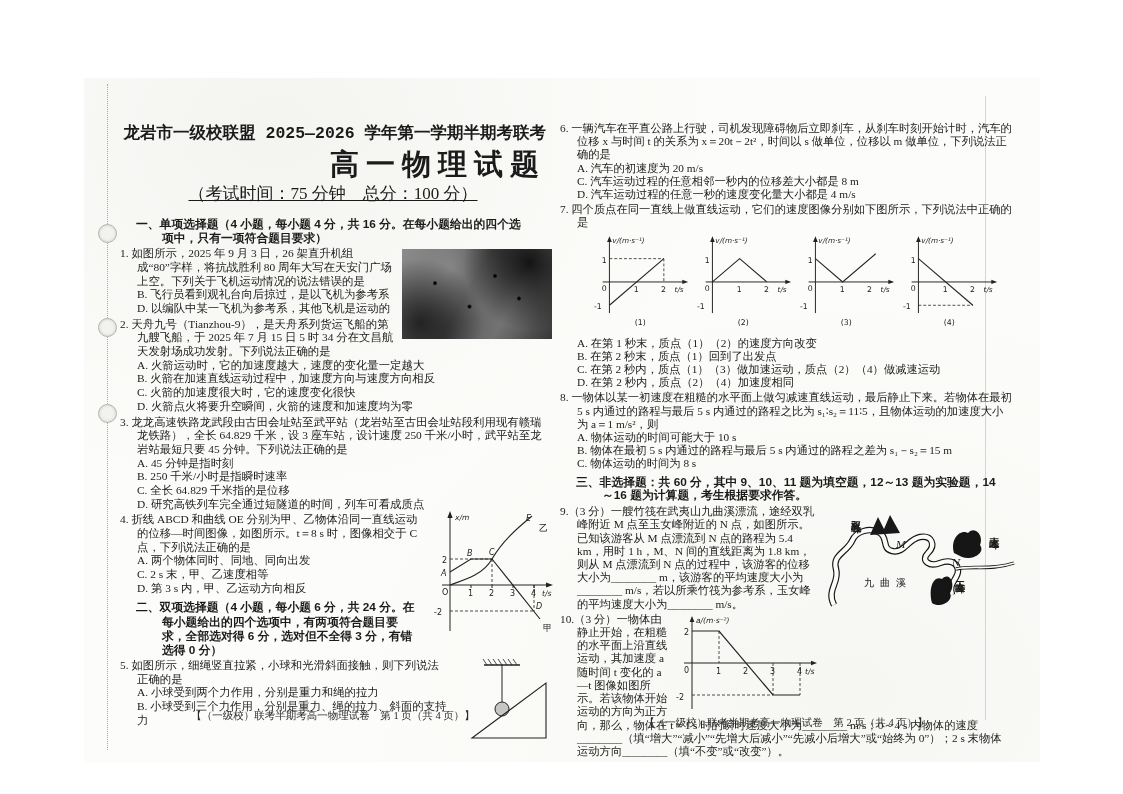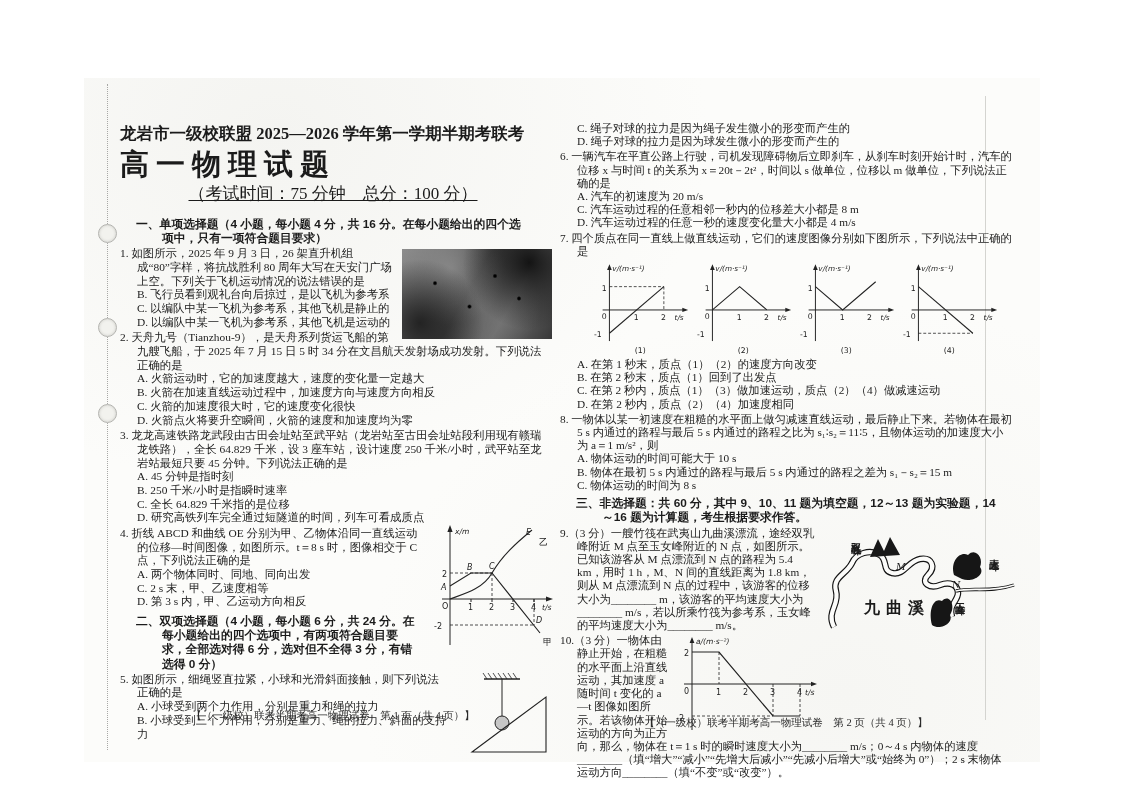--- a/index.html
+++ b/index.html
@@ -10,22 +10,22 @@
                           radial-gradient(ellipse at 80% 90%,#f6f6f3 0%,rgba(246,246,243,0) 45%);}
   .bindline{position:absolute;left:107px;top:84px;height:666px;border-left:1px dotted #a8a8a6;}
   .stamp{position:absolute;left:98px;width:17px;height:17px;border:1px solid #b3b3af;border-radius:50%;
          background:#f2f2ee;box-shadow:inset 0 0 3px #c9c9c4;}
   .fold{position:absolute;left:985px;top:96px;height:624px;border-left:1px solid #d4d4d0;}
 
   .col{position:absolute;font-size:11.4px;line-height:1.2;}
   .col-left{left:120px;top:124px;width:426px;}
   .col-right{left:560px;top:120px;width:452px;line-height:1.17;font-size:11.3px;}
 
-  .hd-league{text-align:left;font-weight:bold;font-size:16.5px;font-family:Liberation Serif, serif;}
-  .hd-title{text-align:left;font-weight:bold;font-size:29px;letter-spacing:7px;margin:3px 0 2px;
+  .hd-league{text-align:right;font-weight:bold;font-size:16.5px;font-family:Liberation Mono, monospace;}
+  .hd-title{text-align:right;font-weight:bold;font-size:29px;letter-spacing:7px;margin:3px 0 2px;
             font-family:"Liberation Sans","DejaVu Sans",sans-serif;}
   .hd-info{text-align:center;font-size:17px;margin-bottom:13px;text-decoration:underline;}
 
   .sec{font-weight:bold;font-size:11.8px;font-family:"Liberation Sans","DejaVu Sans",sans-serif;
        padding-left:26px;text-indent:-26px;margin:5px 16px 2px;}
   .q{margin:2px 0;}
   .stem{padding-left:17px;text-indent:-17px;margin:0;}
   .opt{padding-left:17px;margin:0;}
 
   .fig-photo{float:right;width:150px;height:90px;margin:2px -6px 4px 8px;
@@ -43,25 +43,25 @@
   .fig-q5{float:right;margin:-2px -4px 0 6px;}
   .fig-map{float:right;width:196px;height:106px;position:relative;margin:0 -8px 2px 6px;}
   .fig-q10{float:right;margin:0 -4px 0 6px;}
 
   svg{display:block;}
   svg text{font-family:"DejaVu Sans",sans-serif;font-size:8px;fill:#1b1b1b;}
   svg .ax-lb{font-size:7.5px;font-style:italic;}
   svg .pt-lb{font-size:8px;font-style:italic;}
   svg .cn{font-size:9px;font-style:normal;}
 
-  .graph-row{display:flex;justify-content:flex-end;margin:2px 0 1px;}
+  .graph-row{display:flex;justify-content:flex-end;margin:2px 0 8px;}
   .vtext{writing-mode:vertical-rl;letter-spacing:1px;font-size:10px;font-weight:bold;position:absolute;
          font-family:"Liberation Sans","DejaVu Sans",sans-serif;}
   .map-label{position:absolute;font-size:9.5px;font-style:italic;font-family:"DejaVu Serif",serif;}
-  .map-river-name{position:absolute;font-size:16px;font-weight:bold;letter-spacing:6px;
+  .map-river-name{position:absolute;font-size:10px;font-weight:normal;letter-spacing:6px;
          font-family:"Liberation Sans","DejaVu Sans",sans-serif;}
 
   .footer{position:absolute;text-align:center;font-size:10.5px;color:#2a2a2a;}
   .footer1{left:120px;width:426px;top:709px;}
   .footer2{left:560px;width:452px;top:716px;}
 </style>
 </head>
 <body>
 
 <div class="paper"></div>
@@ -75,21 +75,20 @@
   <div class="hd-league">龙岩市一级校联盟 2025—2026 学年第一学期半期考联考</div>
   <div class="hd-title">高一物理试题</div>
   <div class="hd-info">（考试时间：75 分钟　总分：100 分）</div>
 
   <div class="sec">一、单项选择题（4 小题，每小题 4 分，共 16 分。在每小题给出的四个选项中，只有一项符合题目要求）</div>
 
   <div class="q">
     <div class="fig-photo"></div>
     <p class="stem">1. 如图所示，2025 年 9 月 3 日，26 架直升机组成“80”字样，将抗战胜利 80 周年大写在天安门广场上空。下列关于飞机运动情况的说法错误的是</p>
     <p class="opt">B. 飞行员看到观礼台向后掠过，是以飞机为参考系</p>
-    <p class="opt">C. 以编队中某一飞机为参考系，其他飞机是静止的</p>
     <p class="opt">D. 以编队中某一飞机为参考系，其他飞机是运动的</p>
   </div>
 
   <div class="q">
     <p class="stem">2. 天舟九号（Tianzhou-9），是天舟系列货运飞船的第九艘飞船，于 2025 年 7 月 15 日 5 时 34 分在文昌航天发射场成功发射。下列说法正确的是</p>
     <p class="opt">A. 火箭运动时，它的加速度越大，速度的变化量一定越大</p>
     <p class="opt">B. 火箭在加速直线运动过程中，加速度方向与速度方向相反</p>
     <p class="opt">C. 火箭的加速度很大时，它的速度变化很快</p>
     <p class="opt">D. 火箭点火将要升空瞬间，火箭的速度和加速度均为零</p>
   </div>
@@ -157,24 +156,20 @@
       <circle cx="48" cy="52" r="7" fill="#c6c6c6" stroke="#222" stroke-width="1"></circle>
       <path d="M18,81 L92,81 L92,26 Z" fill="none" stroke="#222" stroke-width="1.1"></path>
     </svg>
     <p class="stem">5. 如图所示，细绳竖直拉紧，小球和光滑斜面接触，则下列说法正确的是</p>
     <p class="opt">A. 小球受到两个力作用，分别是重力和绳的拉力</p>
     <p class="opt">B. 小球受到三个力作用，分别是重力、绳的拉力、斜面的支持力</p>
   </div>
 </div>
 
 <div class="col col-right">
-  <div class="q">
-    <p class="opt">C. 绳子对球的拉力是因为绳子发生微小的形变而产生的</p>
-    <p class="opt">D. 绳子对球的拉力是因为球发生微小的形变而产生的</p>
-  </div>
 
   <div class="q">
     <p class="stem">6. 一辆汽车在平直公路上行驶，司机发现障碍物后立即刹车，从刹车时刻开始计时，汽车的位移 x 与时间 t 的关系为 x＝20t－2t²，时间以 s 做单位，位移以 m 做单位，下列说法正确的是</p>
     <p class="opt">A. 汽车的初速度为 20 m/s</p>
     <p class="opt">C. 汽车运动过程的任意相邻一秒内的位移差大小都是 8 m</p>
     <p class="opt">D. 汽车运动过程的任意一秒的速度变化量大小都是 4 m/s</p>
   </div>
 
   <div class="q">
     <p class="stem">7. 四个质点在同一直线上做直线运动，它们的速度图像分别如下图所示，下列说法中正确的是</p>

